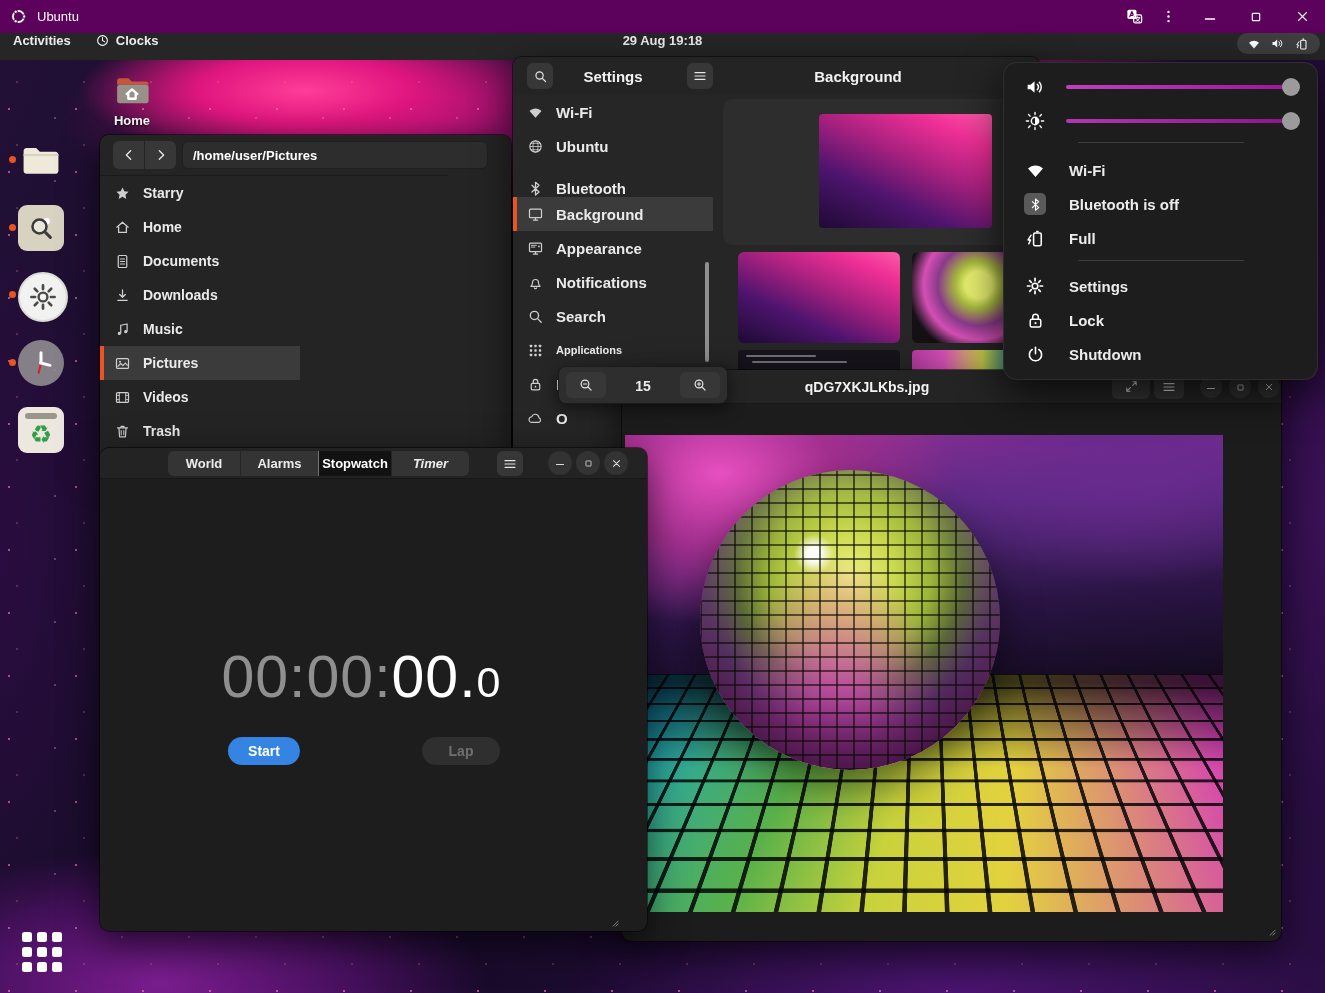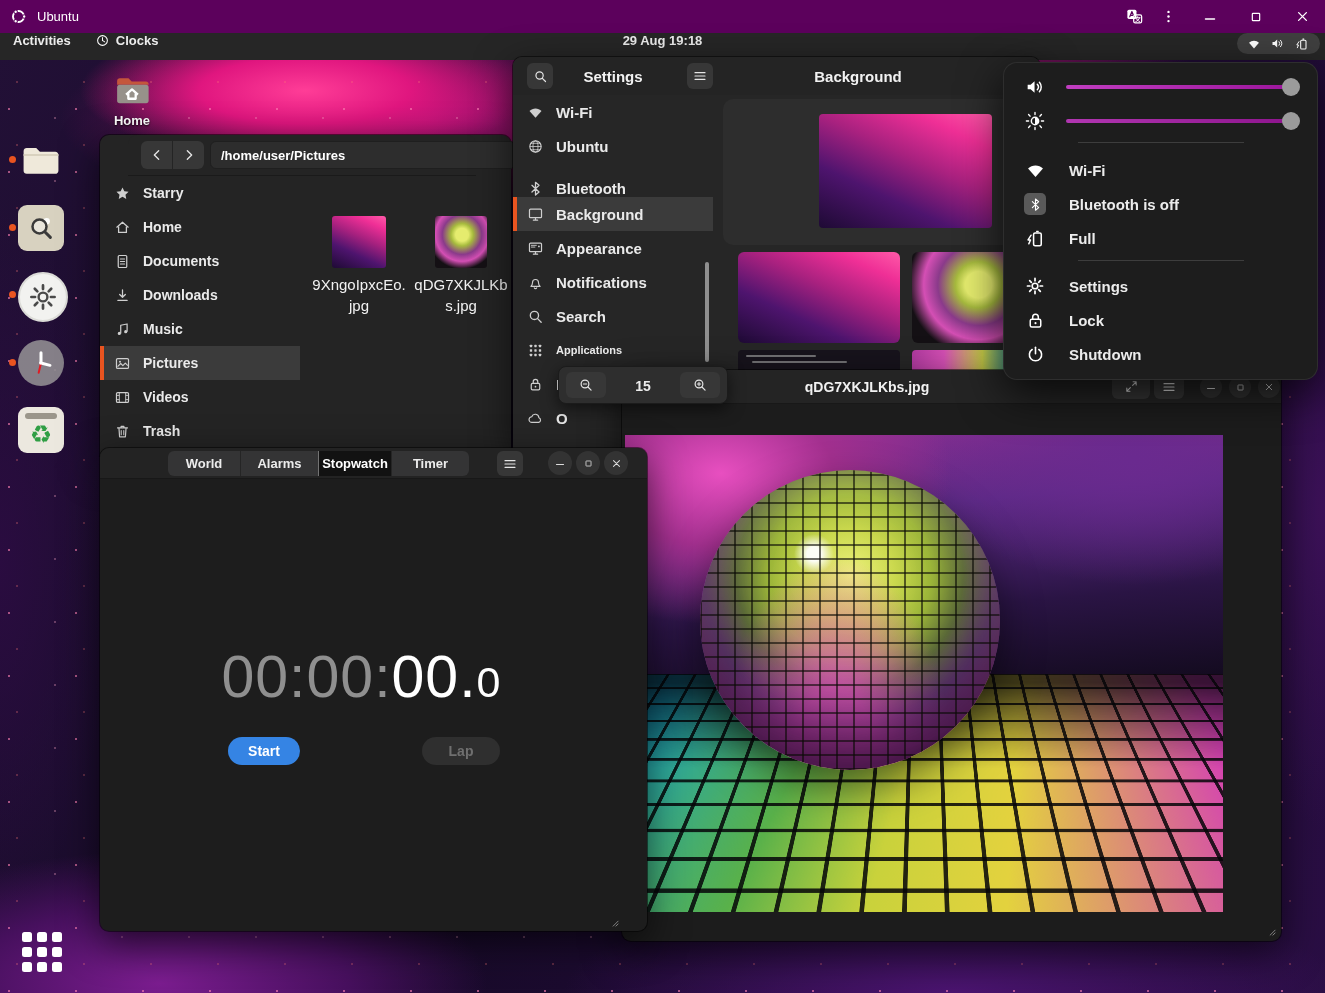--- a/index.html
+++ b/index.html
@@ -356,21 +356,21 @@
   <span class="ctr" style="width:52px;height:44px;">
     <svg width="42" height="42">
         <use href="#i-homefolder"></use>
       </svg>
     </span>
   <div style="font-size:13px;font-weight:600;color:#fff;text-shadow:0 1px 2px rgba(0,0,0,.9);margin-top:1px;">Home</div>
 </div>
 
 <div class="win" style="left:100px;top:135px;width:411px;height:321px;background:#242424;z-index:10;border-radius:9px 9px 0 0;">
 
-  <div class="abs" style="left:0;top:0;width:348px;height:40px;background:#242424;border-bottom:1px solid #1a1a1a;border-radius:9px 9px 0 0;margin-left:28px;">
+  <div class="abs" style="left:0;top:0;width:348px;height:40px;background:#242424;border-bottom:1px solid #1a1a1a;border-radius:9px 9px 0 0;">
     <span class="abs sqbtn" style="left:13px;top:6px;width:31px;height:28px;border-radius:6px 0 0 6px;border-right:1px solid #242424;">
       <svg width="16" height="16">
           <use href="#i-chevL"></use>
         </svg>
       </span>
     <span class="abs sqbtn" style="left:45px;top:6px;width:31px;height:28px;border-radius:0 6px 6px 0;">
       <svg width="16" height="16">
           <use href="#i-chevR"></use>
         </svg>
       </span>
@@ -438,36 +438,20 @@
     <div class="srow" style="top:238px;">
       <span class="sic">
           <svg width="17" height="17">
             <use href="#i-trash"></use>
           </svg>
         </span>
       <span class="stx">Trash</span>
       </div>
   </div>
 
-  <div class="abs" style="left:200px;top:41px;width:211px;height:280px;">
-    <div class="abs" style="left:6px;top:40px;width:106px;text-align:center;">
-      <div class="pinkart" style="width:54px;height:52px;margin:0 auto;border-radius:3px;"></div>
-      <div style="margin-top:6px;font-size:15px;color:#f2f2f2;line-height:21px;">
-        <div>9XngoIpxcEo.</div>
-        <div>jpg</div>
-      </div>
-    </div>
-    <div class="abs" style="left:108px;top:40px;width:106px;text-align:center;">
-      <div class="sphereart" style="width:52px;height:52px;margin:0 auto;border-radius:3px;"></div>
-      <div style="margin-top:6px;font-size:15px;color:#f2f2f2;line-height:21px;">
-        <div>qDG7XKJLKb</div>
-        <div>s.jpg</div>
-      </div>
-    </div>
-  </div>
 </div>
 
 <div class="win" style="left:513px;top:57px;width:527px;height:391px;background:#262626;z-index:20;border-radius:9px 9px 0 0;">
   <div class="hdr" style="height:38px;">
     <span class="abs sqbtn" style="left:14px;top:6px;width:26px;height:26px;">
       <svg width="15" height="15">
           <use href="#i-search"></use>
         </svg>
       </span>
     <span class="abs title" style="left:0;top:0;width:200px;height:38px;display:flex;align-items:center;justify-content:center;font-size:15px;">Settings</span>
@@ -658,21 +642,21 @@
       </svg>
     </span>
 </div>
 
 <div class="win" style="left:100px;top:448px;width:523px;height:483px;background:#1d1d1d;z-index:45;padding-left:24px;">
   <div class="hdr" style="height:30px;background:#232323;">
     <div class="abs flex" style="left:68px;top:3px;height:25px;">
       <span class="ctr lbl" style="width:72px;height:25px;background:#343435;border-radius:6px 0 0 6px;border-right:1px solid #252525;font-size:13px;">World</span>
       <span class="ctr lbl" style="width:77px;height:25px;background:#343435;border-right:1px solid #737373;font-size:13px;">Alarms</span>
       <span class="ctr" style="width:72px;height:25px;background:#121212;color:#fff;font-weight:700;font-size:13px;">Stopwatch</span>
-      <span class="ctr lbl" style="width:77px;height:25px;background:#343435;border-left:1px solid #252525;border-radius:0 6px 6px 0;font-size:13px;">Timer</span>
+      <span class="ctr lbl" style="width:77px;height:25px;background:#343435;border-left:1px solid #252525;border-radius:0 6px 6px 0;font-size:13px;font-style:italic;">Timer</span>
     </div>
     <span class="abs sqbtn" style="left:397px;top:3px;width:26px;height:25px;">
       <svg width="16" height="16">
           <use href="#i-burger"></use>
         </svg>
       </span>
     <span class="abs circbtn" style="left:448px;top:3px;width:24px;height:24px;">
       <svg width="14" height="14">
           <use href="#i-winmin"></use>
         </svg>

